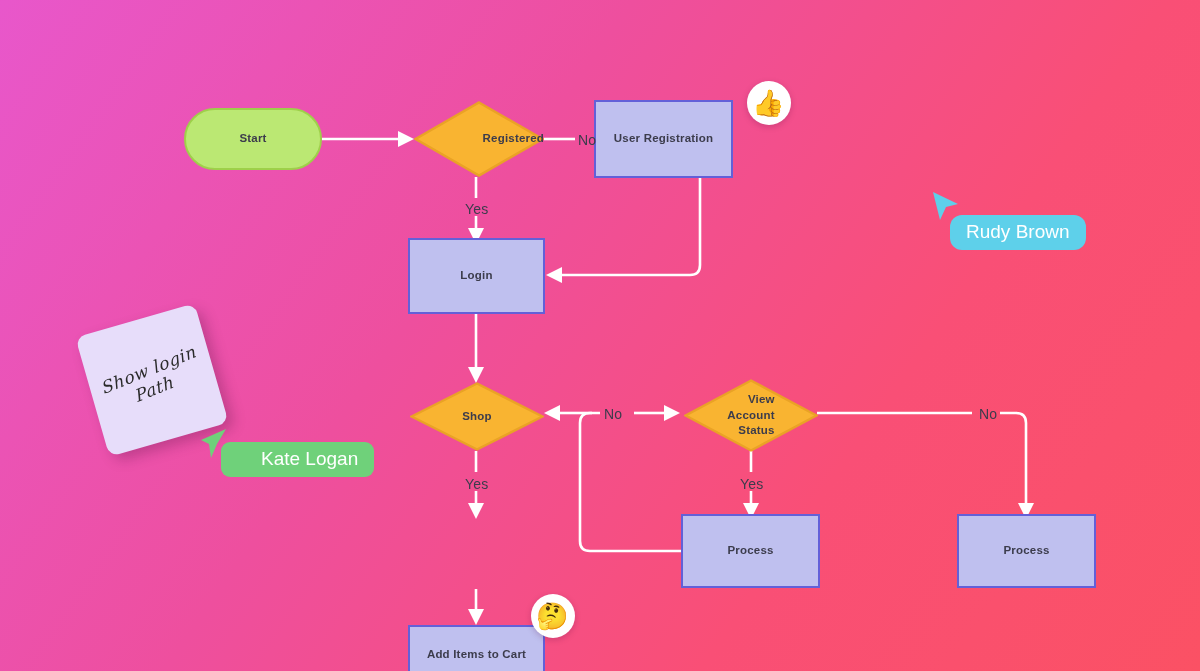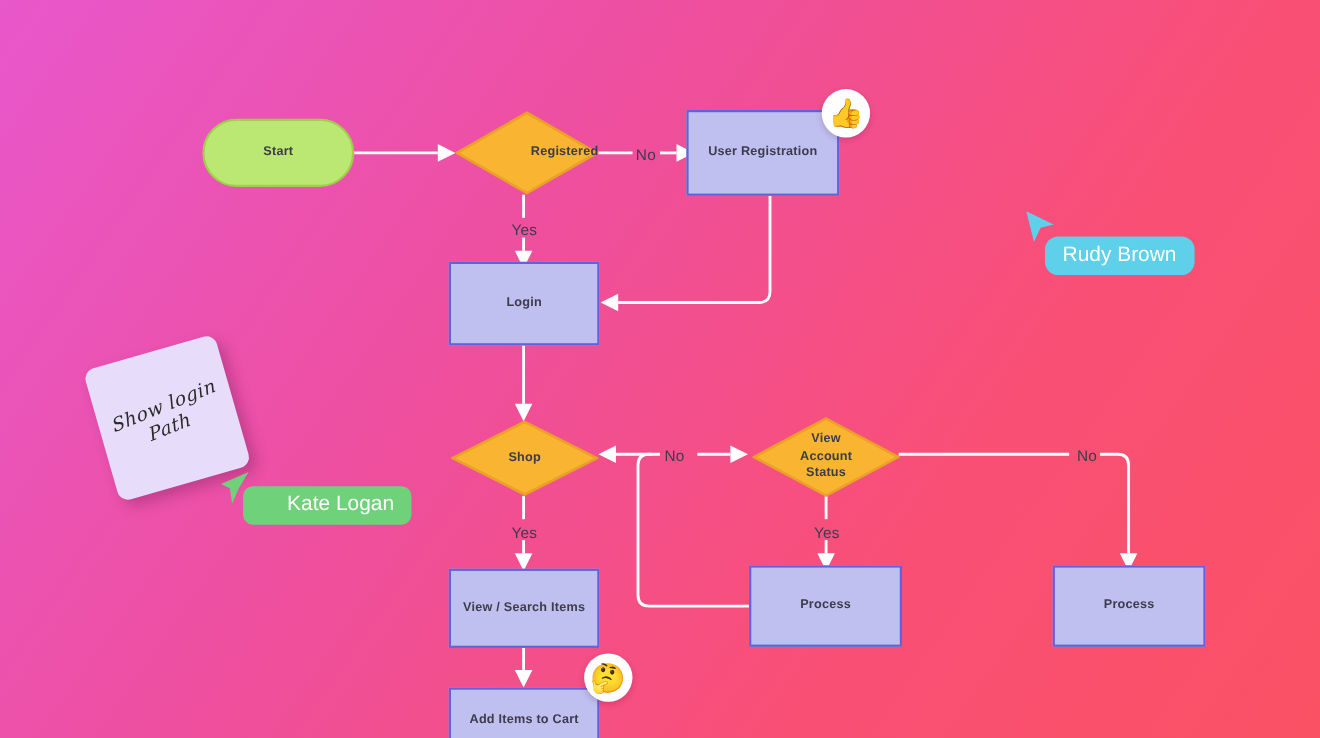--- a/index.html
+++ b/index.html
@@ -187,47 +187,44 @@
     <span>Start</span>
   </div>
 
   <div class="node diamond" style="left:414px; top:101px; width:130px; height:76px;justify-content:flex-end;">
     <svg class="dshape" viewBox="0 0 130 76" preserveAspectRatio="none">
       <polygon points="65,1.5 128.5,38 65,74.5 1.5,38" fill="#f9b431" stroke="#eaa226" stroke-width="2.4"></polygon>
     </svg>
     <span class="dlabel">Registered</span>
   </div>
 
-  <div class="node rect" style="left:624px; top:100px; width:139px; height:78px;">
+  <div class="node rect" style="left:594px; top:100px; width:139px; height:78px;">
     <span>User Registration</span>
   </div>
 
   <div class="node rect" style="left:408px; top:238px; width:137px; height:76px;">
     <span>Login</span>
   </div>
 
   <div class="node diamond" style="left:410px; top:382px; width:134px; height:69px;">
     <svg class="dshape" viewBox="0 0 134 69" preserveAspectRatio="none">
       <polygon points="67,1.5 132.5,34.5 67,67.5 1.5,34.5" fill="#f9b431" stroke="#eaa226" stroke-width="2.4"></polygon>
     </svg>
     <span class="dlabel">Shop</span>
   </div>
 
-  <div class="node diamond" style="left:684px; top:379px; width:134px; height:73px;">
+  <div class="node diamond" style="left:684px; top:379px; width:134px; height:73px;text-align:right;">
     <svg class="dshape" viewBox="0 0 134 73" preserveAspectRatio="none">
       <polygon points="67,1.5 132.5,36.5 67,71.5 1.5,36.5" fill="#f9b431" stroke="#eaa226" stroke-width="2.4"></polygon>
     </svg>
     <span class="dlabel" style="white-space:pre-line;">View
 Account
 Status</span>
   </div>
 
-  <div class="node rect" style="left:408px; top:517px; width:137px; height:72px;">
-    <span>View / Search Items</span>
-  </div>
 
   <div class="node rect" style="left:681px; top:514px; width:139px; height:74px;">
     <span>Process</span>
   </div>
 
   <div class="node rect" style="left:957px; top:514px; width:139px; height:74px;">
     <span>Process</span>
   </div>
 
   <div class="node rect" style="left:408px; top:625px; width:137px; height:72px;">

